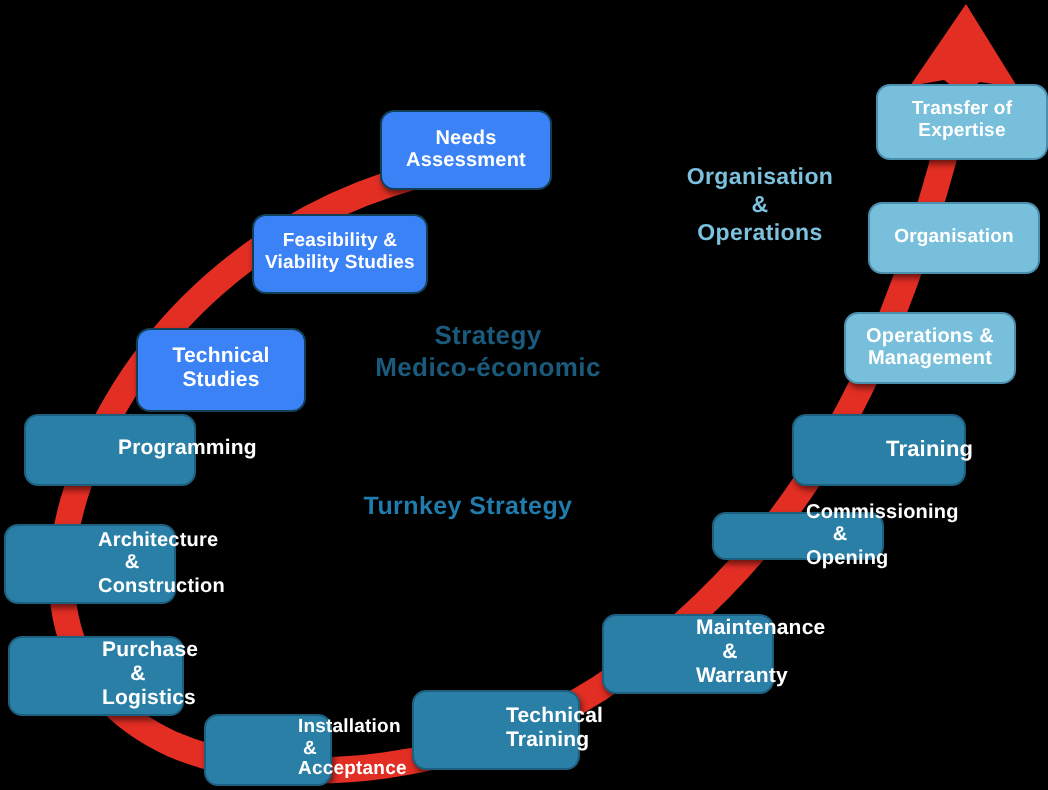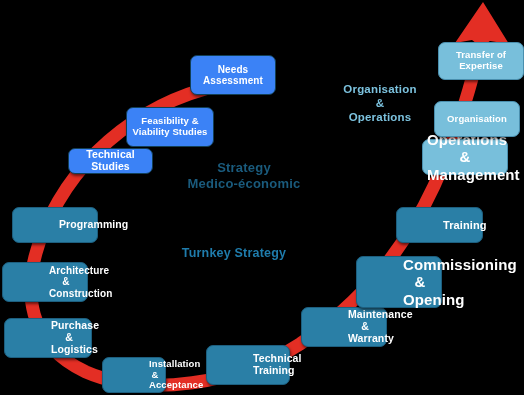--- a/index.html
+++ b/index.html
@@ -75,21 +75,21 @@
 
   <div id="nodes">
       <div class="node tone-dark" style="left: 190px; top: 55px; width: 86px; height: 40px; font-size: 10px;">
         <span>Needs
 Assessment</span>
       </div>
       <div class="node tone-dark" style="left: 126px; top: 107px; width: 88px; height: 40px; font-size: 9.5px;">
         <span>Feasibility &amp;
 Viability Studies</span>
       </div>
-      <div class="node tone-dark" style="left: 68px; top: 148px; width: 85px; height: 26px; font-size: 10.5px;">
+      <div class="node tone-dark" style="left: 68px; top: 164px; width: 85px; height: 42px; font-size: 10.5px;">
         <span>Technical
 Studies</span>
       </div>
       <div class="node tone-mid" style="left: 12px; top: 207px; width: 86px; height: 36px; font-size: 10.5px;">
         <span>Programming</span>
       </div>
       <div class="node tone-mid" style="left: 2px; top: 262px; width: 86px; height: 40px; font-size: 10px;">
         <span>Architecture &amp;
 Construction</span>
       </div>
@@ -102,28 +102,28 @@
 Acceptance</span>
       </div>
       <div class="node tone-mid" style="left: 206px; top: 345px; width: 84px; height: 40px; font-size: 10.5px;">
         <span>Technical
 Training</span>
       </div>
       <div class="node tone-mid" style="left: 301px; top: 307px; width: 86px; height: 40px; font-size: 10.5px;">
         <span>Maintenance
 &amp; Warranty</span>
       </div>
-      <div class="node tone-mid" style="left: 356px; top: 256px; width: 86px; height: 52px; font-size: 15px;">
+      <div class="node tone-mid" style="left: 356px; top: 256px; width: 86px; height: 24px; font-size: 10px;">
         <span>Commissioning
 &amp; Opening</span>
       </div>
       <div class="node tone-mid" style="left: 396px; top: 207px; width: 87px; height: 36px; font-size: 11px;">
         <span>Training</span>
       </div>
-      <div class="node tone-light" style="left: 422px; top: 139px; width: 86px; height: 36px; font-size: 15px;">
+      <div class="node tone-light" style="left: 422px; top: 156px; width: 86px; height: 36px; font-size: 10px;">
         <span>Operations &amp;
 Management</span>
       </div>
       <div class="node tone-light" style="left: 434px; top: 101px; width: 86px; height: 36px; font-size: 9.5px;">
         <span>Organisation</span>
       </div>
       <div class="node tone-light" style="left: 438px; top: 42px; width: 86px; height: 38px; font-size: 9.5px;">
         <span>Transfer of
 Expertise</span>
       </div>

